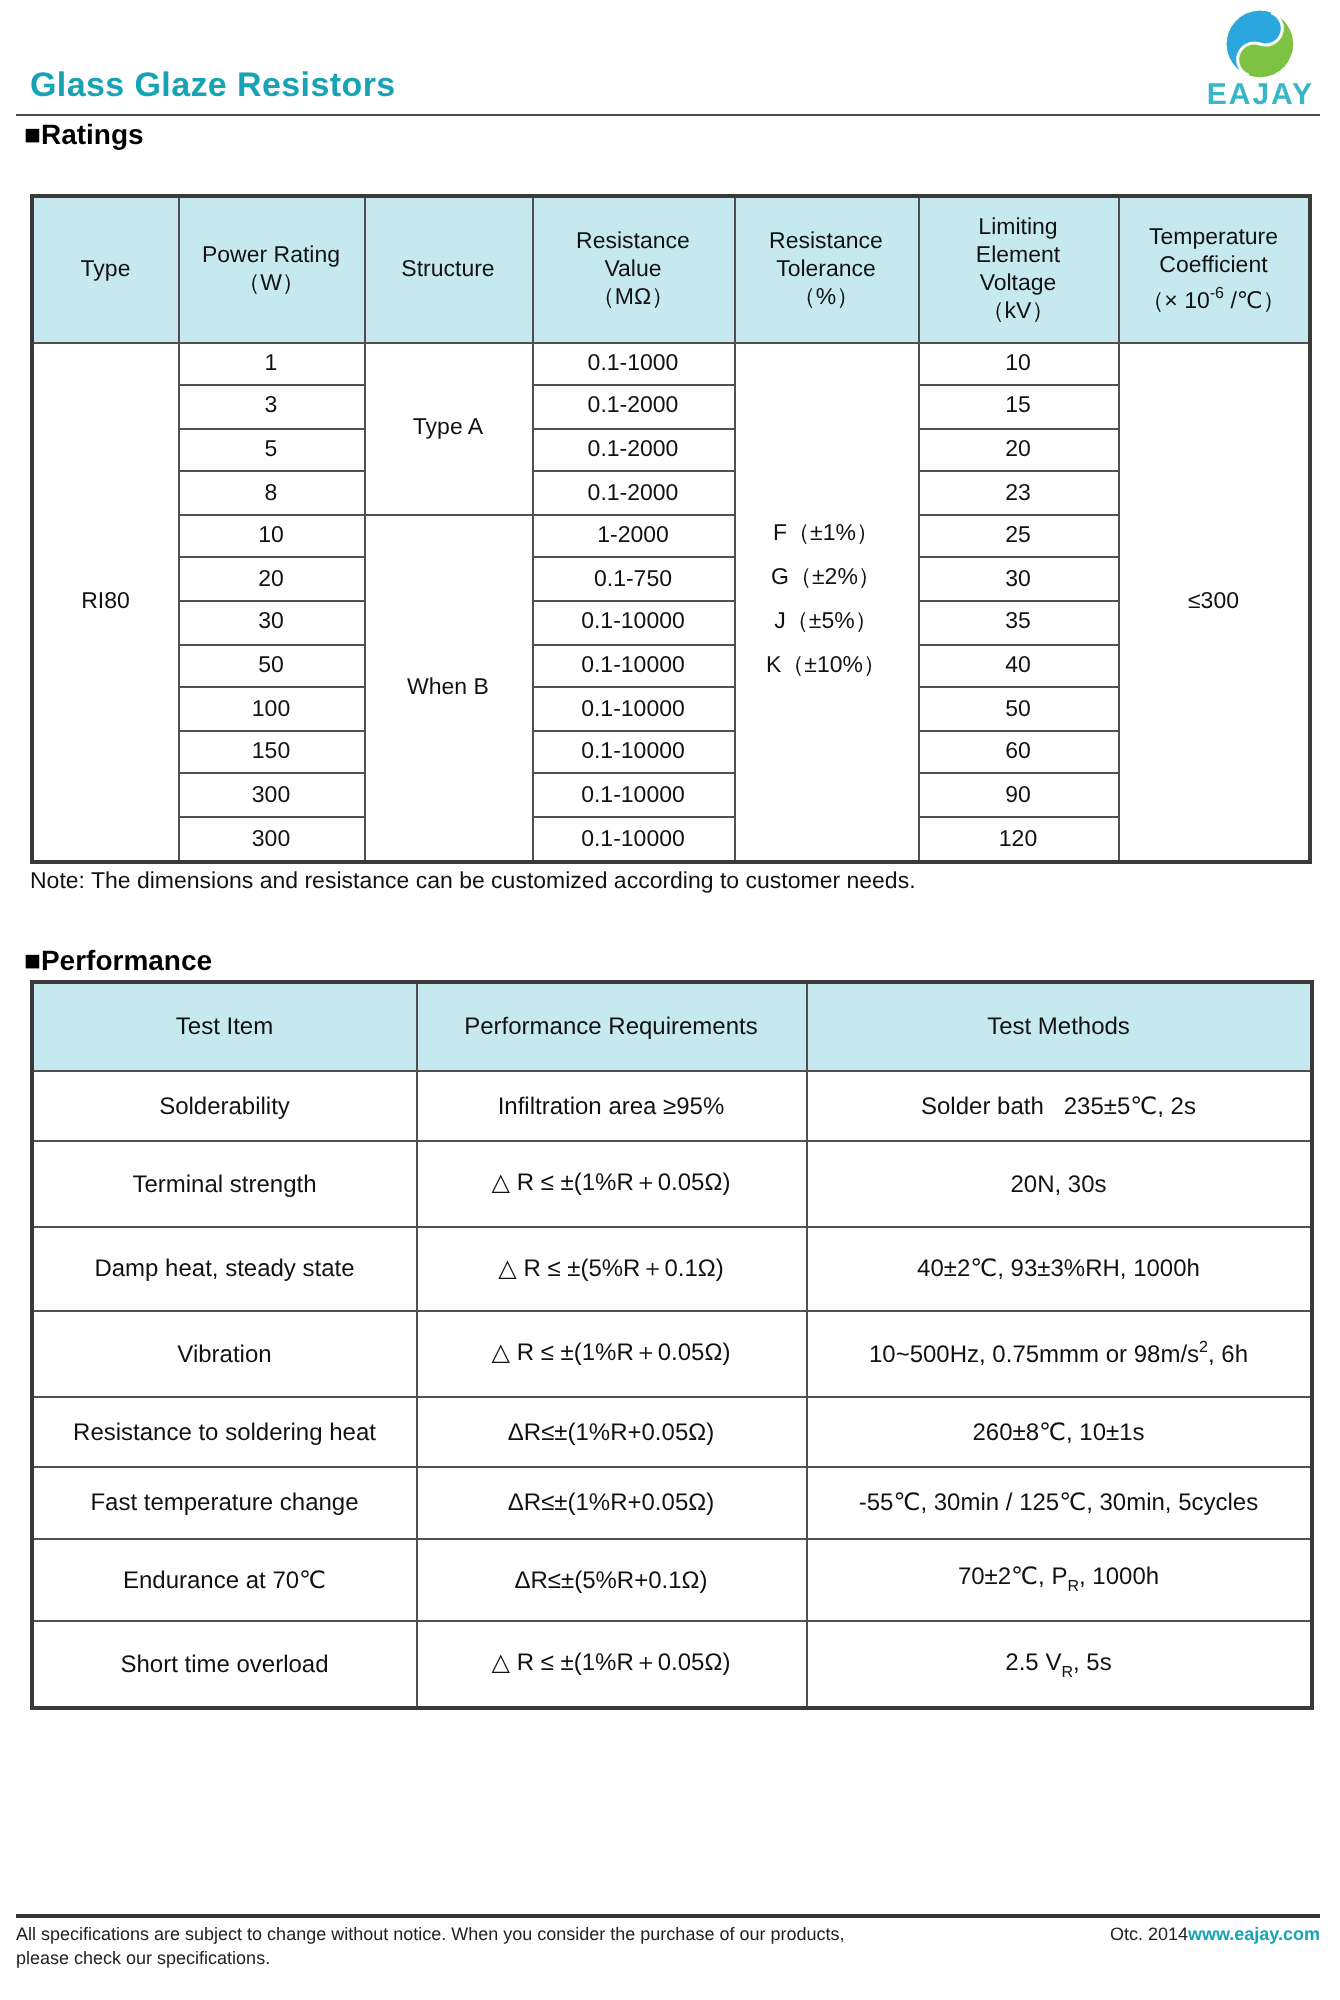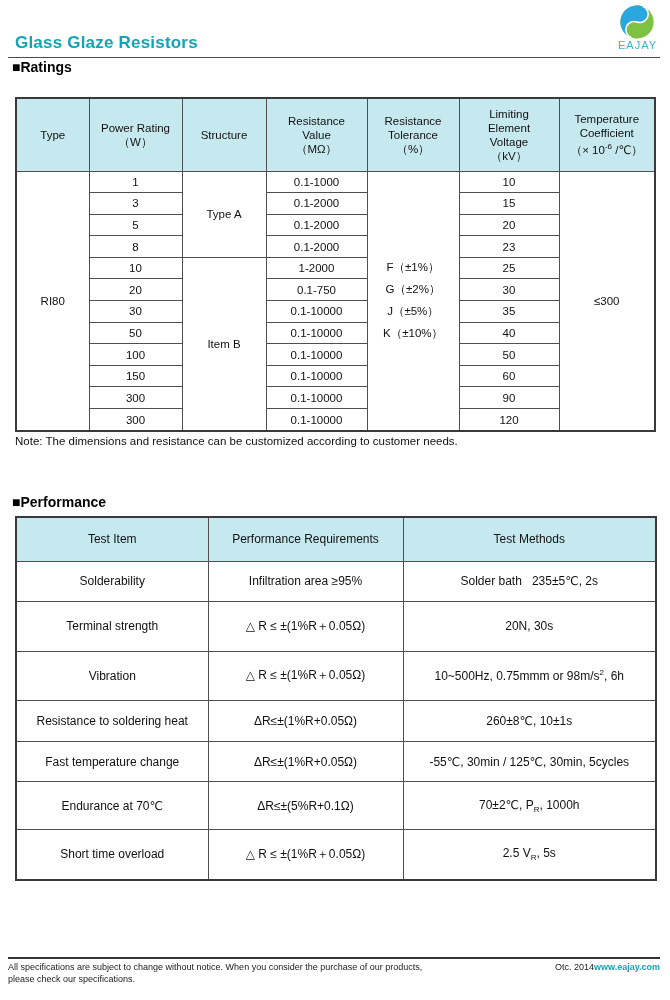--- a/index.html
+++ b/index.html
@@ -12,41 +12,41 @@
   .page { position:relative; width:670px; height:1000px; background:#fff; overflow:hidden; }
 
   .title {
     position:absolute; left:15px; top:33px;
     font-size:17px; font-weight:bold;
     color:var(--accent,#17a3b6); letter-spacing:0.2px;
   }
   .header-rule { position:absolute; left:8px; right:10px; top:57px; border-top:1px solid #4a4a4a; }
 
   .logo { position:absolute; right:13px; top:3px; display:flex; flex-direction:column; align-items:center; }
-  .logo-text { font-size:11px; letter-spacing:1px; color:var(--logo-text,#38b6c6); margin-top:-2px; }
+  .logo-text { font-size:15px; letter-spacing:1px; color:var(--logo-text,#38b6c6); margin-top:-2px;font-weight:bold; }
   .lg-green { fill:var(--logo-green,#7dc242); }
   .lg-blue  { fill:var(--logo-blue,#2ba7e0); }
 
   .sec-heading { position:absolute; left:12px; font-size:14px; font-weight:bold; color:#000; }
   #ratings-heading { top:59px; }
-  #performance-heading { top:494px; }
+  #performance-heading { top:472px; }
 
   table { border-collapse:collapse; table-layout:fixed; border:2px solid #3a3a3a; }
   th, td { border:1px solid #4f4f4f; text-align:center; vertical-align:middle; padding:0 2px; }
   th { background:var(--table-header-bg,#c6e9ef); font-weight:normal; }
 
   #ratings-table { position:absolute; left:15px; top:97px; width:639px; height:335px; }
   #ratings-table thead tr { height:73px; }
   #ratings-table th { font-size:11.5px; line-height:14px; }
   #ratings-table td { font-size:11.5px; }
   .tolerance-cell { line-height:21.8px; }
 
   .note { position:absolute; left:15px; top:435px; font-size:11.5px; color:#111; }
 
-  #performance-table { position:absolute; left:15px; top:516px; width:640px; height:365px; }
+  #performance-table { position:absolute; left:15px; top:490px; width:640px; height:365px; }
   #performance-table thead tr { height:44px; }
   #performance-table th { font-size:12px; }
   #performance-table td { font-size:12px; }
 
   sup { font-size:8px; vertical-align:super; }
   sub { font-size:8px; vertical-align:sub; }
 
   footer {
     position:absolute; left:8px; right:10px; top:957px;
     border-top:2px solid #333; padding-top:3px;
@@ -120,21 +120,21 @@
         <td>0.1-2000</td>
         <td>20</td>
       </tr>
       <tr>
         <td>8</td>
         <td>0.1-2000</td>
         <td>23</td>
       </tr>
       <tr>
         <td>10</td>
-        <td rowspan="8">Item B</td>
+        <td rowspan="8">When B</td>
         <td>1-2000</td>
         <td>25</td>
       </tr>
       <tr>
         <td>20</td>
         <td>0.1-750</td>
         <td>30</td>
       </tr>
       <tr>
         <td>30</td>
@@ -189,20 +189,25 @@
     <tbody>
       <tr>
         <td>Solderability</td>
         <td>Infiltration area ≥95%</td>
         <td>Solder bath&nbsp;&nbsp;&nbsp;235±5℃, 2s</td>
       </tr>
       <tr>
         <td>Terminal strength</td>
         <td>△ R ≤ ±(1%R＋0.05Ω)</td>
         <td>20N, 30s</td>
+      </tr>
+      <tr>
+        <td>Damp heat, steady state</td>
+        <td>△ R ≤ ±(5%R＋0.1Ω)</td>
+        <td>40±2℃, 93±3%RH, 1000h</td>
       </tr>
       <tr>
         <td>Vibration</td>
         <td>△ R ≤ ±(1%R＋0.05Ω)</td>
         <td>10~500Hz, 0.75mmm or 98m/s<sup>2</sup>, 6h</td>
       </tr>
       <tr>
         <td>Resistance to soldering heat</td>
         <td>ΔR≤±(1%R+0.05Ω)</td>
         <td>260±8℃, 10±1s</td>

